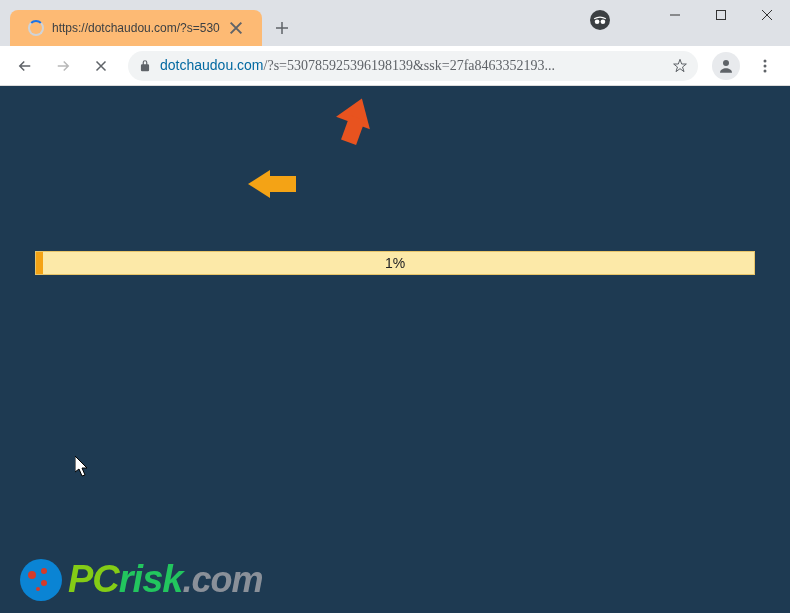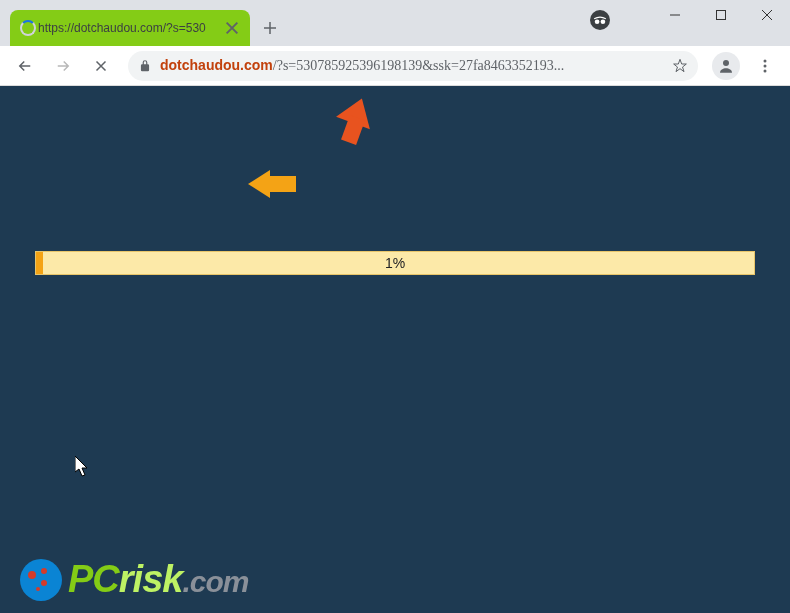--- a/index.html
+++ b/index.html
@@ -48,26 +48,26 @@
     border-radius: 50%;
     display: flex;
     align-items: center;
     justify-content: center;
   }
   .incognito-badge svg { width: 14px; height: 10px; }
   
   .tab {
     margin-left: 10px;
     height: 36px;
-    background: #84cc16;
+    background: #fdba74;
     border-radius: 8px 8px 0 0;
     display: flex;
     align-items: center;
-    padding: 0 10px;
-    gap: 2px;
+    padding: 0 18px;
+    gap: 8px;
     min-width: 240px;
     max-width: 260px;
     position: relative;
   }
   .tab-spinner {
     width: 16px;
     height: 16px;
     border: 2px solid #cfd3d8;
     border-top-color: #1a73e8;
     border-radius: 50%;
@@ -145,21 +145,21 @@
     color: #5f6368;
     flex-shrink: 0;
   }
   .url-text {
     font-size: 14px;
     white-space: nowrap;
     overflow: hidden;
     flex: 1;
     color: #202124;
   }
-  .url-text .domain { color: #c2410c; font-weight: bold; }
+  .url-text .domain { color: #0369a1; }
   .url-text .path { color: #5f6368; font-family: Liberation Serif, serif; }
   .star-btn {
     width: 16px;
     height: 16px;
     color: #5f6368;
     flex-shrink: 0;
   }
   
   .profile-btn {
     width: 28px;
@@ -304,22 +304,22 @@
     box-shadow: 12px -4px 0 -1px #d43b2a, 12px 8px 0 -1px #d43b2a, 6px 14px 0 -2px #d43b2a;
   }
   .wm-text {
     font-family: Arial, sans-serif;
     font-size: 38px;
     font-weight: bold;
     font-style: italic;
     letter-spacing: -1px;
   }
   .wm-pc { color: #84cc16; }
-  .wm-risk { color: #bef264; }
-  .wm-com { color: #8a9099; font-size: 30px; }
+  .wm-risk { color: #22c55e; }
+  .wm-com { color: #8a9099; font-size: 36px; }
 </style>
 </head>
 <body>
 
 <div class="titlebar">
   <div class="tab">
     <div class="tab-spinner"></div>
     <span class="tab-title">https://dotchaudou.com/?s=530</span>
     <span class="tab-close">
       <svg viewBox="0 0 12 12">

